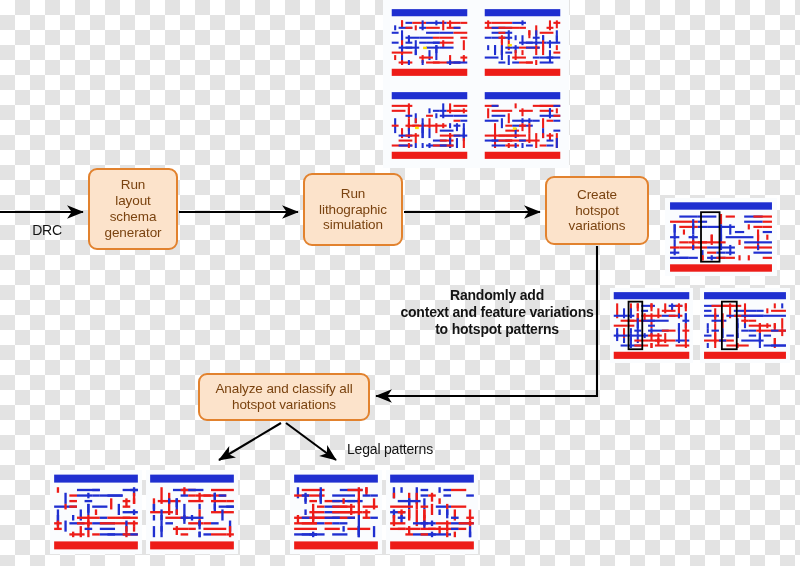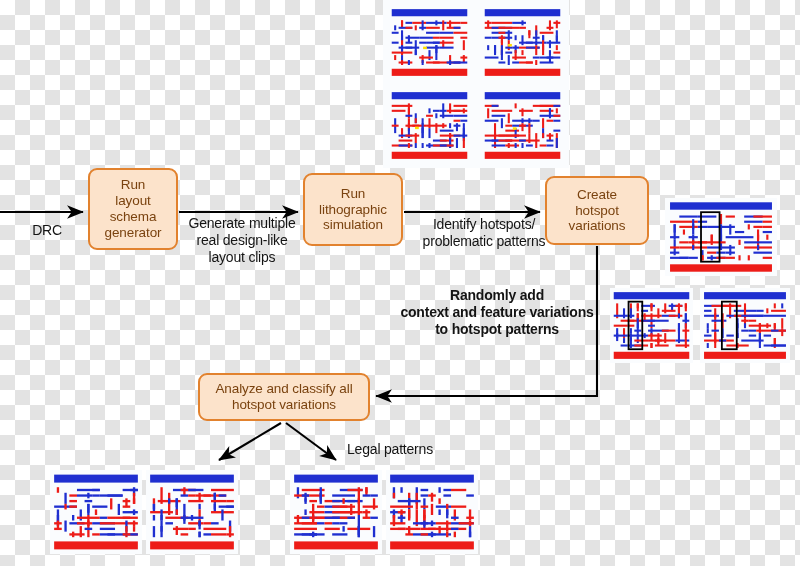--- a/index.html
+++ b/index.html
@@ -126,26 +126,21 @@
 
   <div class="proc-box" style="left:545px; top:176px; width:104px; height:69px;">Create
 hotspot
 variations</div>
 
   <div class="proc-box" style="left:198px; top:373px; width:172px; height:48px;">Analyze and classify all
 hotspot variations</div>
 
   <div class="edge-label" style="left:12px;  top:222px; width:70px;">DRC</div>
 
-  <div class="edge-label" style="left:180px; top:215px; width:124px;">Generate multiple
-real design-like
-layout clips</div>
-
-  <div class="edge-label" style="left:414px; top:216px; width:140px;">Identify hotspots/
-problematic patterns</div>
+
 
   <div class="edge-label" style="left:396px; top:287px; width:202px;font-weight:bold;">Randomly add
 context and feature variations
 to hotspot patterns</div>
 
 
   <div class="edge-label" style="left:340px; top:441px; width:100px;">Legal patterns</div>
 
   <div class="clip-group" style="left:383px; top:0px; width:186px; height:168px;">
 

